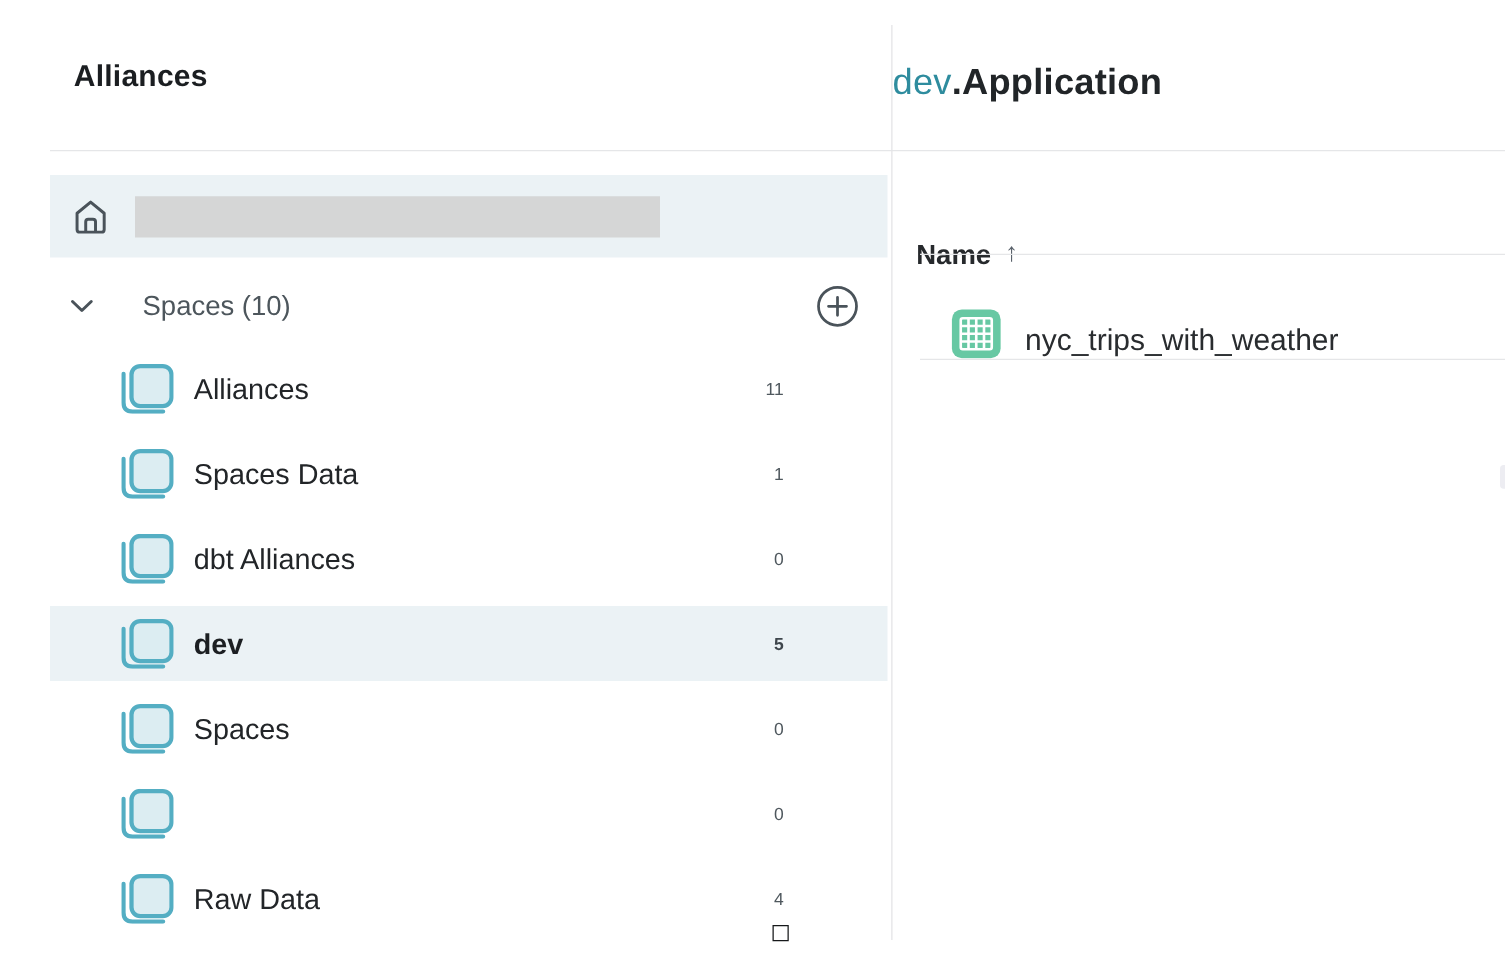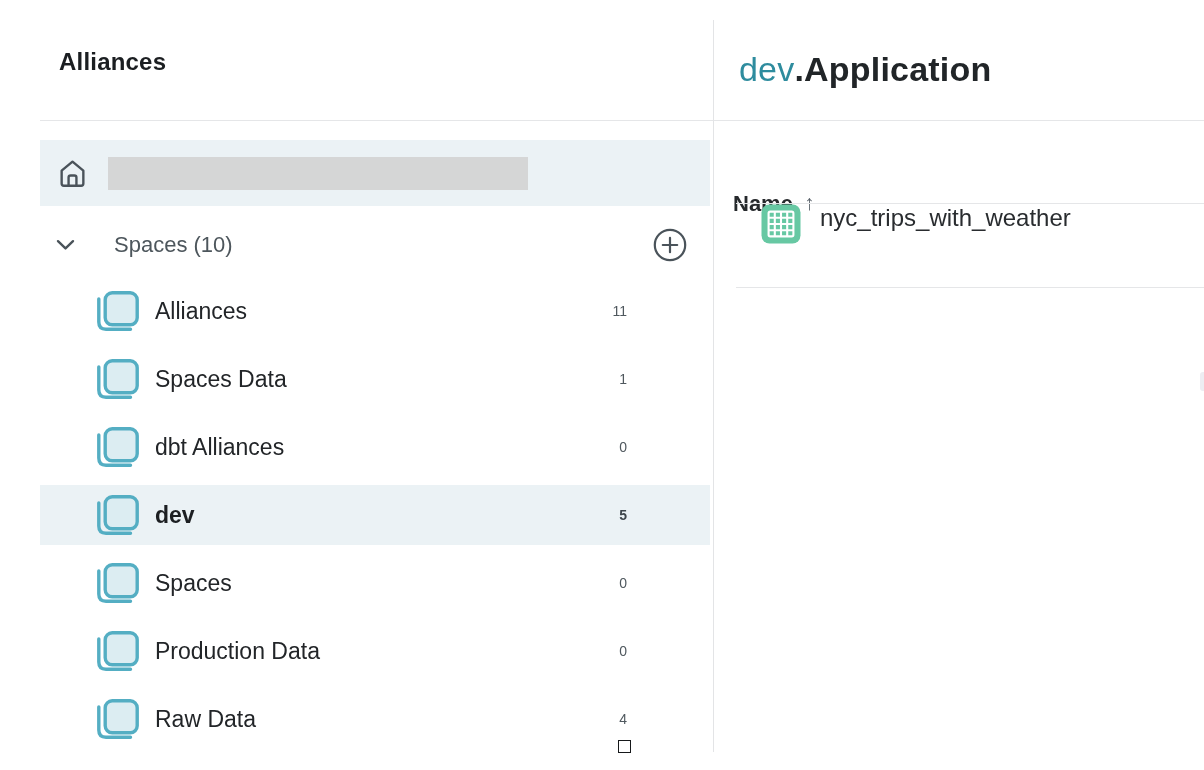--- a/index.html
+++ b/index.html
@@ -32,31 +32,31 @@
   .space-count { margin-left:auto; margin-right:83px; min-width:42px; text-align:right;
                  font-size:14px; color:#4f585e; }
   .space-row.selected .space-count { font-weight:700; color:#3e464c; }
 
   .glyph-artifact { position:absolute; left:618px; top:740px; width:13px; height:13px;
                     border:1.5px solid #16181a; background:#fff; }
 
   
   .v-divider { position:absolute; left:713px; top:20px; width:1px; height:732px; background:#e3e4e6; }
 
-  .breadcrumb { position:absolute; left:739px; top:50px; font-size:34px; letter-spacing:.2px; }
+  .breadcrumb { position:absolute; left:714px; top:50px; font-size:29px; letter-spacing:.2px; }
   .bc-space { color:#2e8c9e; font-weight:400; cursor:pointer; }
   .bc-sep, .bc-entity { color:#212528; font-weight:700; }
 
   .col-header { position:absolute; left:733px; top:147px; display:flex; cursor:pointer;margin-top:44px; }
   .col-label { font-size:22px; font-weight:600; color:#26292c; }
   .sort-arrow { margin-left:11px; font-size:21px; color:#59616a; font-weight:400; }
 
   .header-divider2 { position:absolute; left:736px; top:203px; width:468px; height:1px; background:#e5e6e8; }
   .dataset-row { position:absolute; left:736px; top:204px; width:468px; height:83px;
-                 display:flex; align-items:flex-start; cursor:pointer; }
+                 display:flex; align-items:flex-end; cursor:pointer; }
   .dataset-icon { margin-left:25px; width:40px; height:40px; flex:0 0 auto; }
   .dataset-name { margin-left:19px; font-size:24px; color:#292c2f; }
   .row-divider { position:absolute; left:736px; top:287px; width:468px; height:1px; background:#e5e6e8; }
 
   .edge-sliver { position:absolute; left:1200px; top:372px; width:4px; height:19px;
                  background:#ededf2; border-radius:3px 0 0 3px; }
 </style>
 </head>
 <body>
 
@@ -129,21 +129,20 @@
         </svg>
         <span class="space-name">Spaces</span>
         <span class="space-count">0</span>
       </div>
 
       <div class="space-row">
         <svg class="space-icon" viewBox="0 0 42 40" fill="none">
           <path d="M1.8 8 V31 Q1.8 38.2 9 38.2 H33.5" stroke="#54aec3" stroke-width="3.4" stroke-linecap="round"></path>
           <rect x="8.2" y="1.8" width="32" height="32" rx="7" fill="#dcedf2" stroke="#54aec3" stroke-width="3.4"></rect>
         </svg>
-        <span class="space-name">Production Data</span>
         <span class="space-count">0</span>
       </div>
 
       <div class="space-row">
         <svg class="space-icon" viewBox="0 0 42 40" fill="none">
           <path d="M1.8 8 V31 Q1.8 38.2 9 38.2 H33.5" stroke="#54aec3" stroke-width="3.4" stroke-linecap="round"></path>
           <rect x="8.2" y="1.8" width="32" height="32" rx="7" fill="#dcedf2" stroke="#54aec3" stroke-width="3.4"></rect>
         </svg>
         <span class="space-name">Raw Data</span>
         <span class="space-count">4</span>

